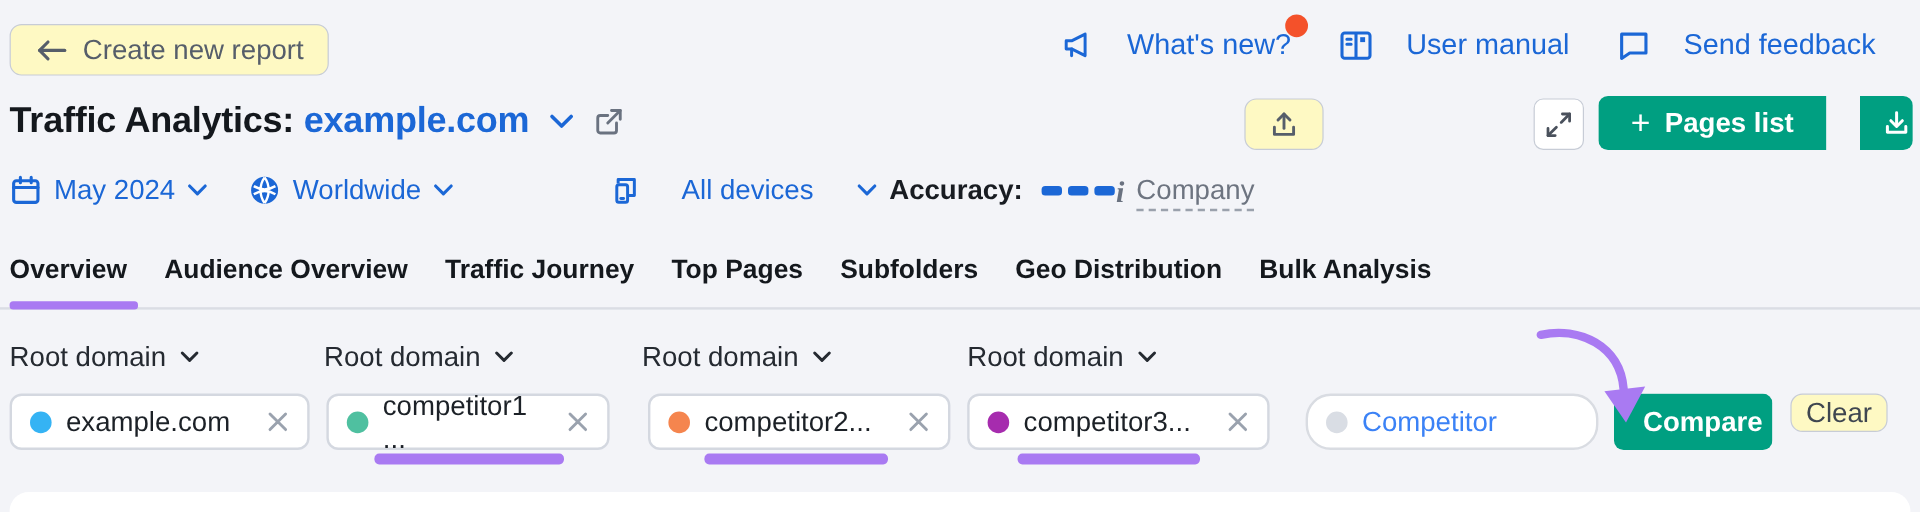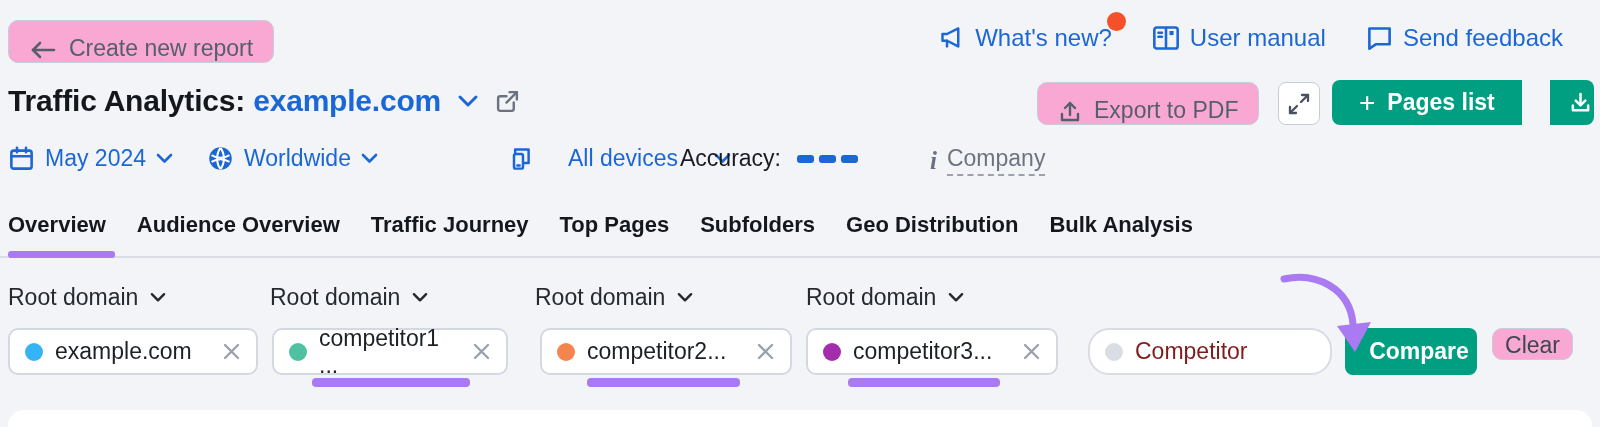--- a/index.html
+++ b/index.html
@@ -13,37 +13,37 @@
   }
   .abs { position: absolute; }
 
   
   .btn {
     display: inline-flex; align-items: center; justify-content: center;
     gap: 12px; border-radius: 10px; font-size: 23px; cursor: pointer;
     border: 1px solid transparent; white-space: nowrap;
   }
   .btn-gray {
-    background: #f9a8d4; border-color: #c7ccd6; color: #565e6a;
-    height: 43px; padding: 0 20px; align-items: flex-end;
+    background: #fef9c3; border-color: #c7ccd6; color: #565e6a;
+    height: 43px; padding: 0 20px;
   }
   .btn-white {
     background: #ffffff; border-color: #c7ccd6; height: 43px; width: 42px;
     border-radius: 8px;
   }
   .btn-green {
     background: #009f81; color: #ffffff; height: 45px; font-weight: 600;
     border-radius: 8px;
     padding-left: 16px;
   }
 
   
   .top-links { top: 24px; right: 37px; display: flex; gap: 40px; align-items: center; }
   .link {
-    position: relative; display: inline-flex; align-items: center; gap: 10px;
+    position: relative; display: inline-flex; align-items: center; gap: 28px;
     color: #1b67d6; font-size: 24px; text-decoration: none; cursor: pointer;
   }
   .notif-dot {
     position: absolute; top: -12px; right: -14px;
     width: 19px; height: 19px; border-radius: 50%; background: #f4512a;
   }
 
   
   .title-row { top: 84px; left: 8px; display: flex; align-items: center; gap: 16px; }
   .title-row h1 { font-size: 30px; font-weight: 700; color: #14181d; letter-spacing: -0.2px; display:inline; }
@@ -68,21 +68,21 @@
 
   
   .chip {
     top: 328px; height: 47px; background: #ffffff;
     border: 2px solid #d4d8e0; border-radius: 10px;
     display: flex; align-items: center; gap: 12px; padding: 0 15px;
     font-size: 23px; color: #1c2127;
   }
   .dot { width: 18px; height: 18px; border-radius: 50%; flex: 0 0 auto; }
   .chip-close { margin-left: auto; cursor: pointer; display: flex; }
-  .chip.placeholder { border-color: #d9dce2; color: #7f1d1d; border-radius: 21px; }
+  .chip.placeholder { border-color: #d9dce2; color: #3b82f6; border-radius: 21px; }
 
   .annot-underline { top: 378px; height: 9px; border-radius: 4px; background: #a97af2; z-index: 3; }
 
   
   .bottom-card { top: 410px; left: 8px; width: 1584px; height: 50px; background: #ffffff; border-radius: 16px 16px 0 0; }
 
   svg { display: block; }
 </style>
 </head>
 <body>
@@ -149,21 +149,20 @@
 </div>
 
 <button class="btn btn-gray abs" style="left:1037px; top:82px;">
   <span>
     <svg width="24" height="24" viewBox="0 0 24 24" fill="none" stroke="#565e6a" stroke-width="2.4" stroke-linecap="round" stroke-linejoin="round">
       <path d="M4 14 v6 h16 v-6"></path>
         <path d="M12 15 V3"></path>
         <path d="M7 8 L12 3 L17 8"></path>
     </svg>
   </span>
-  <span>Export to PDF</span>
 </button>
 
 <button class="btn btn-white abs" style="left:1278px; top:82px;">
   <span>
     <svg width="22" height="22" viewBox="0 0 22 22" fill="none" stroke="#4a515c" stroke-width="2.3" stroke-linecap="round" stroke-linejoin="round">
       <path d="M13 9 L20 2"></path>
         <path d="M14 2 h6 v6"></path>
       <path d="M9 13 L2 20"></path>
         <path d="M8 20 H2 v-6"></path>
     </svg>
@@ -225,21 +224,21 @@
     </svg>
   </span>
   <span>All devices</span>
   <span>
     <svg width="17" height="11" viewBox="0 0 17 11" fill="none" stroke="#1b67d6" stroke-width="2.6" stroke-linecap="round" stroke-linejoin="round">
         <path d="M2 2 L8.5 8.5 L15 2"></path>
       </svg>
   </span>
 </div>
 
-<div class="filter-item abs" style="left:680px;">
+<div class="filter-item abs" style="left:741px;font-weight:bold;">
   <span class="accuracy-label">Accuracy:</span>
   <span style="display:inline-flex; align-items:center; margin-left:6px;">
     <span class="dash"></span>
       <span class="dash"></span>
       <span class="dash" style="margin-right:0;"></span>
   </span>
 </div>
 
 <div class="filter-item abs" style="left:930px;">
   <span class="info-i">i</span>

